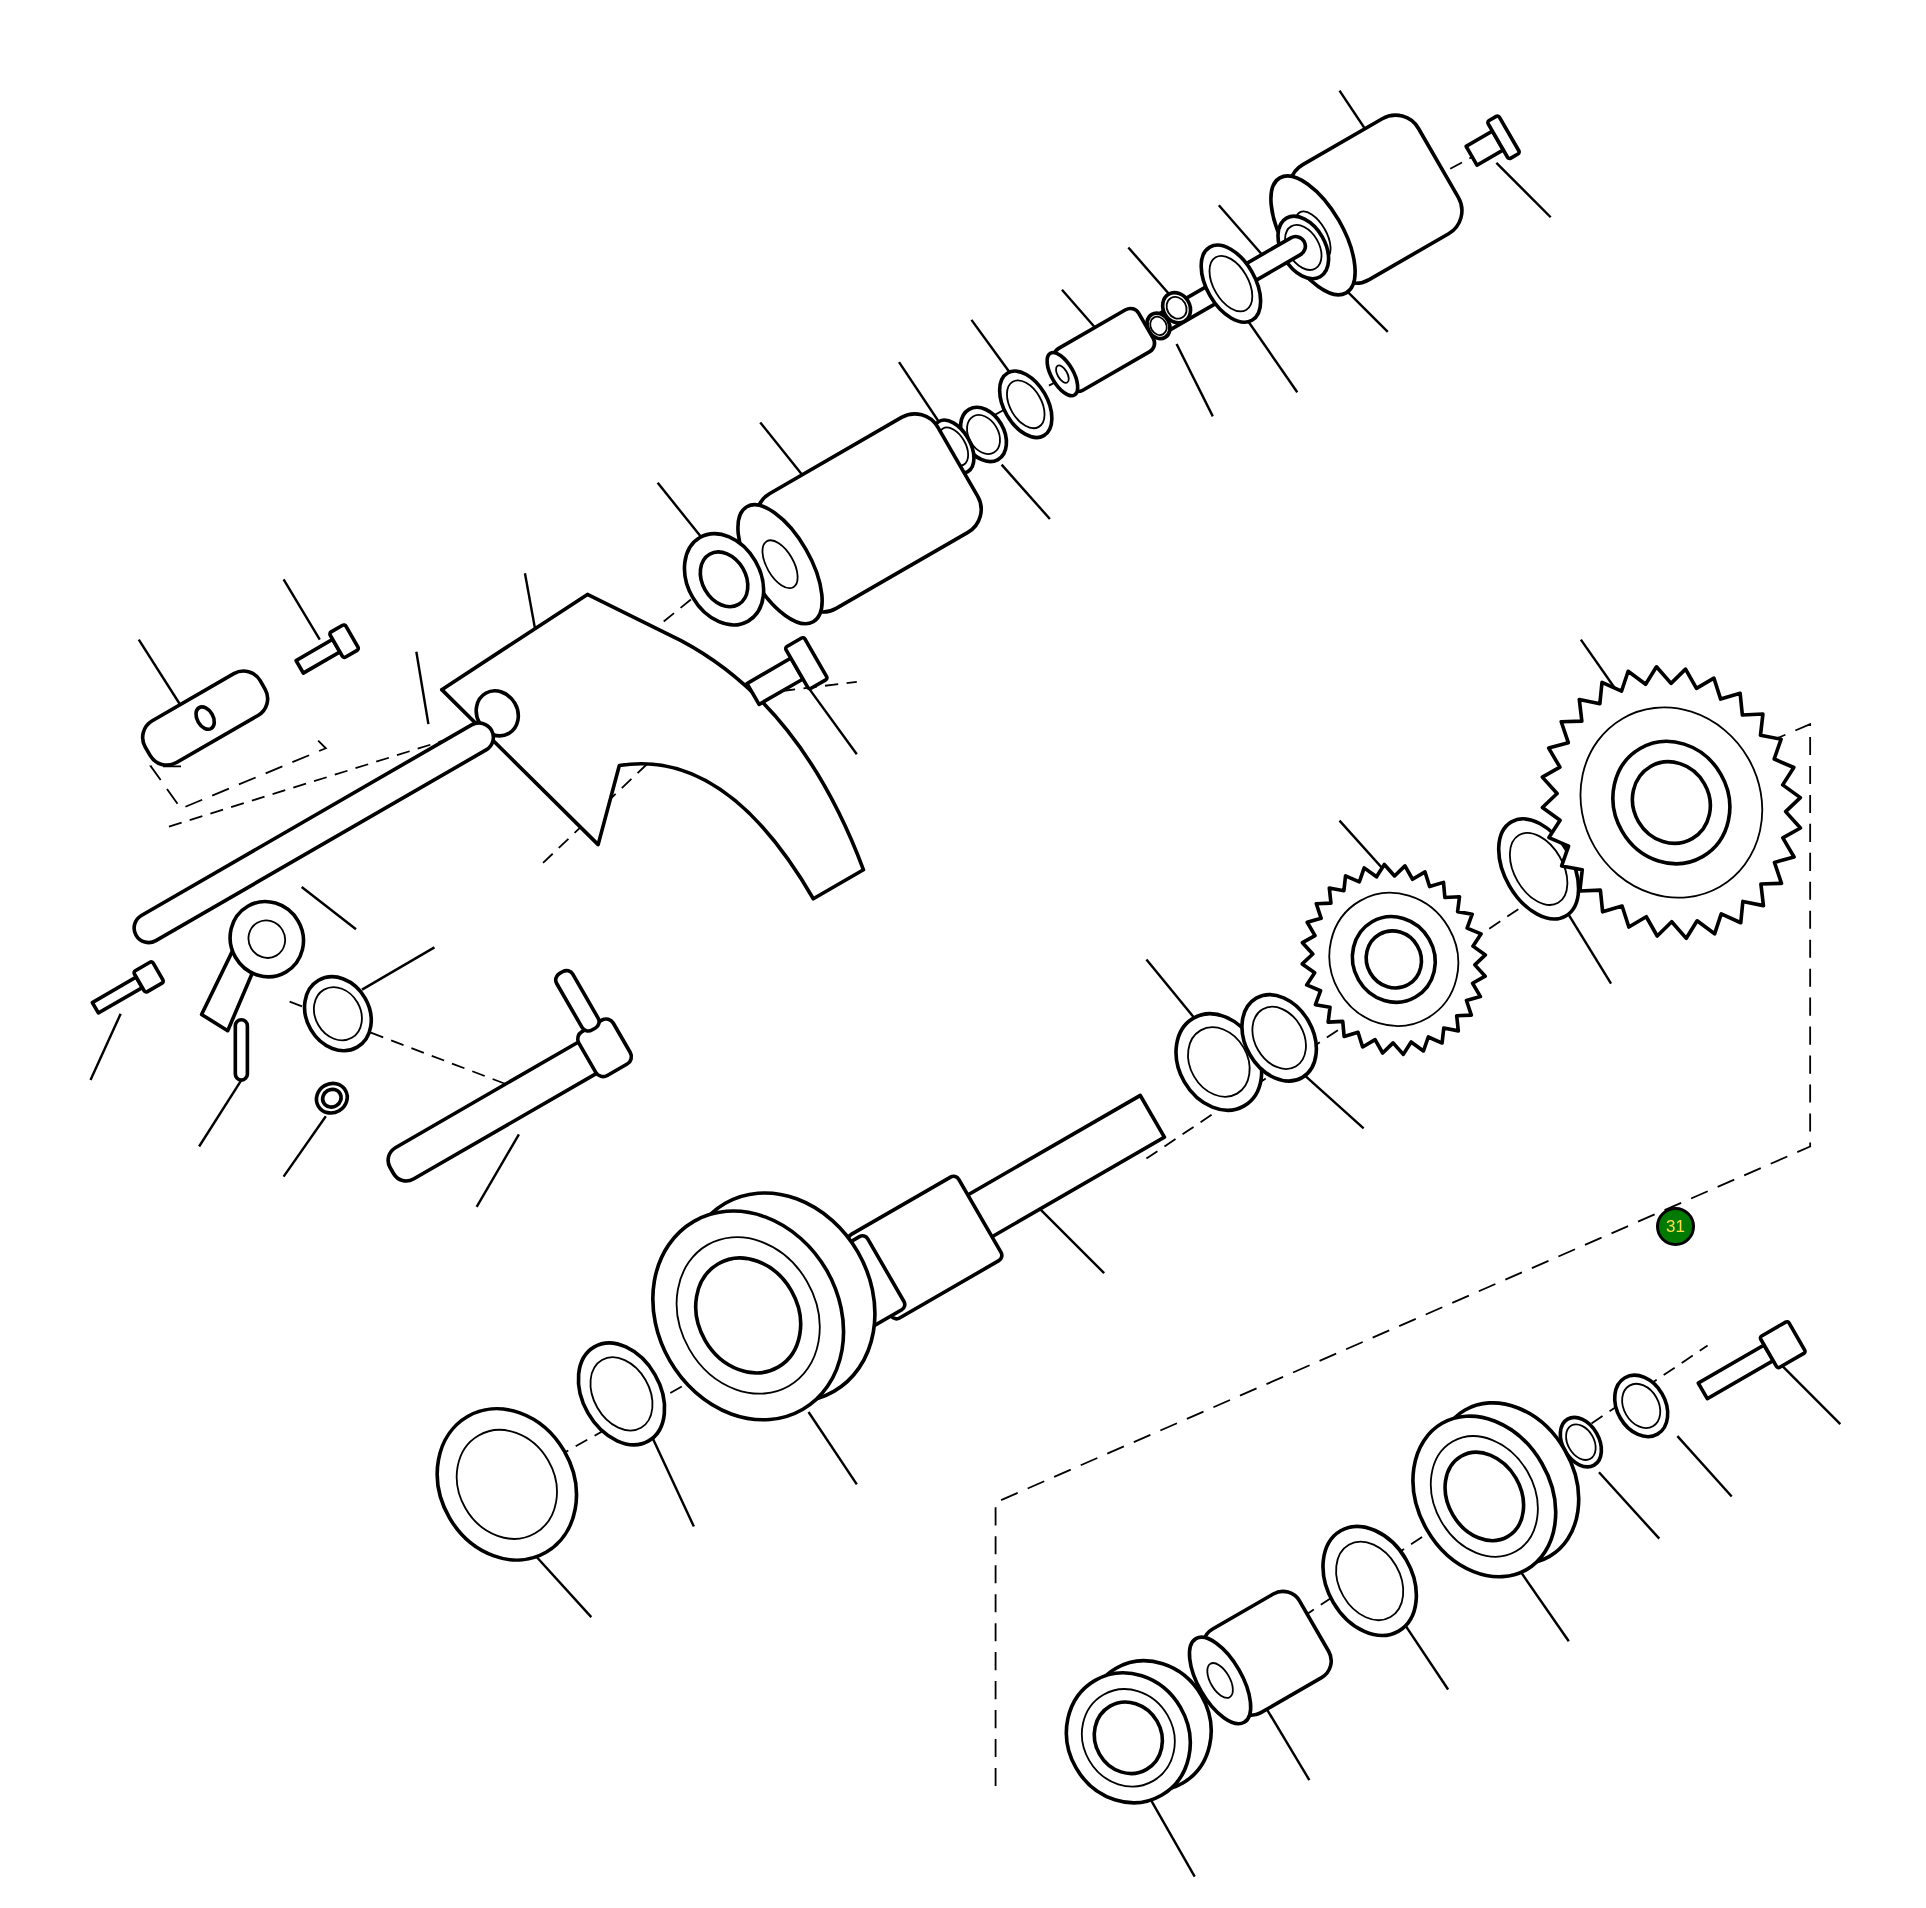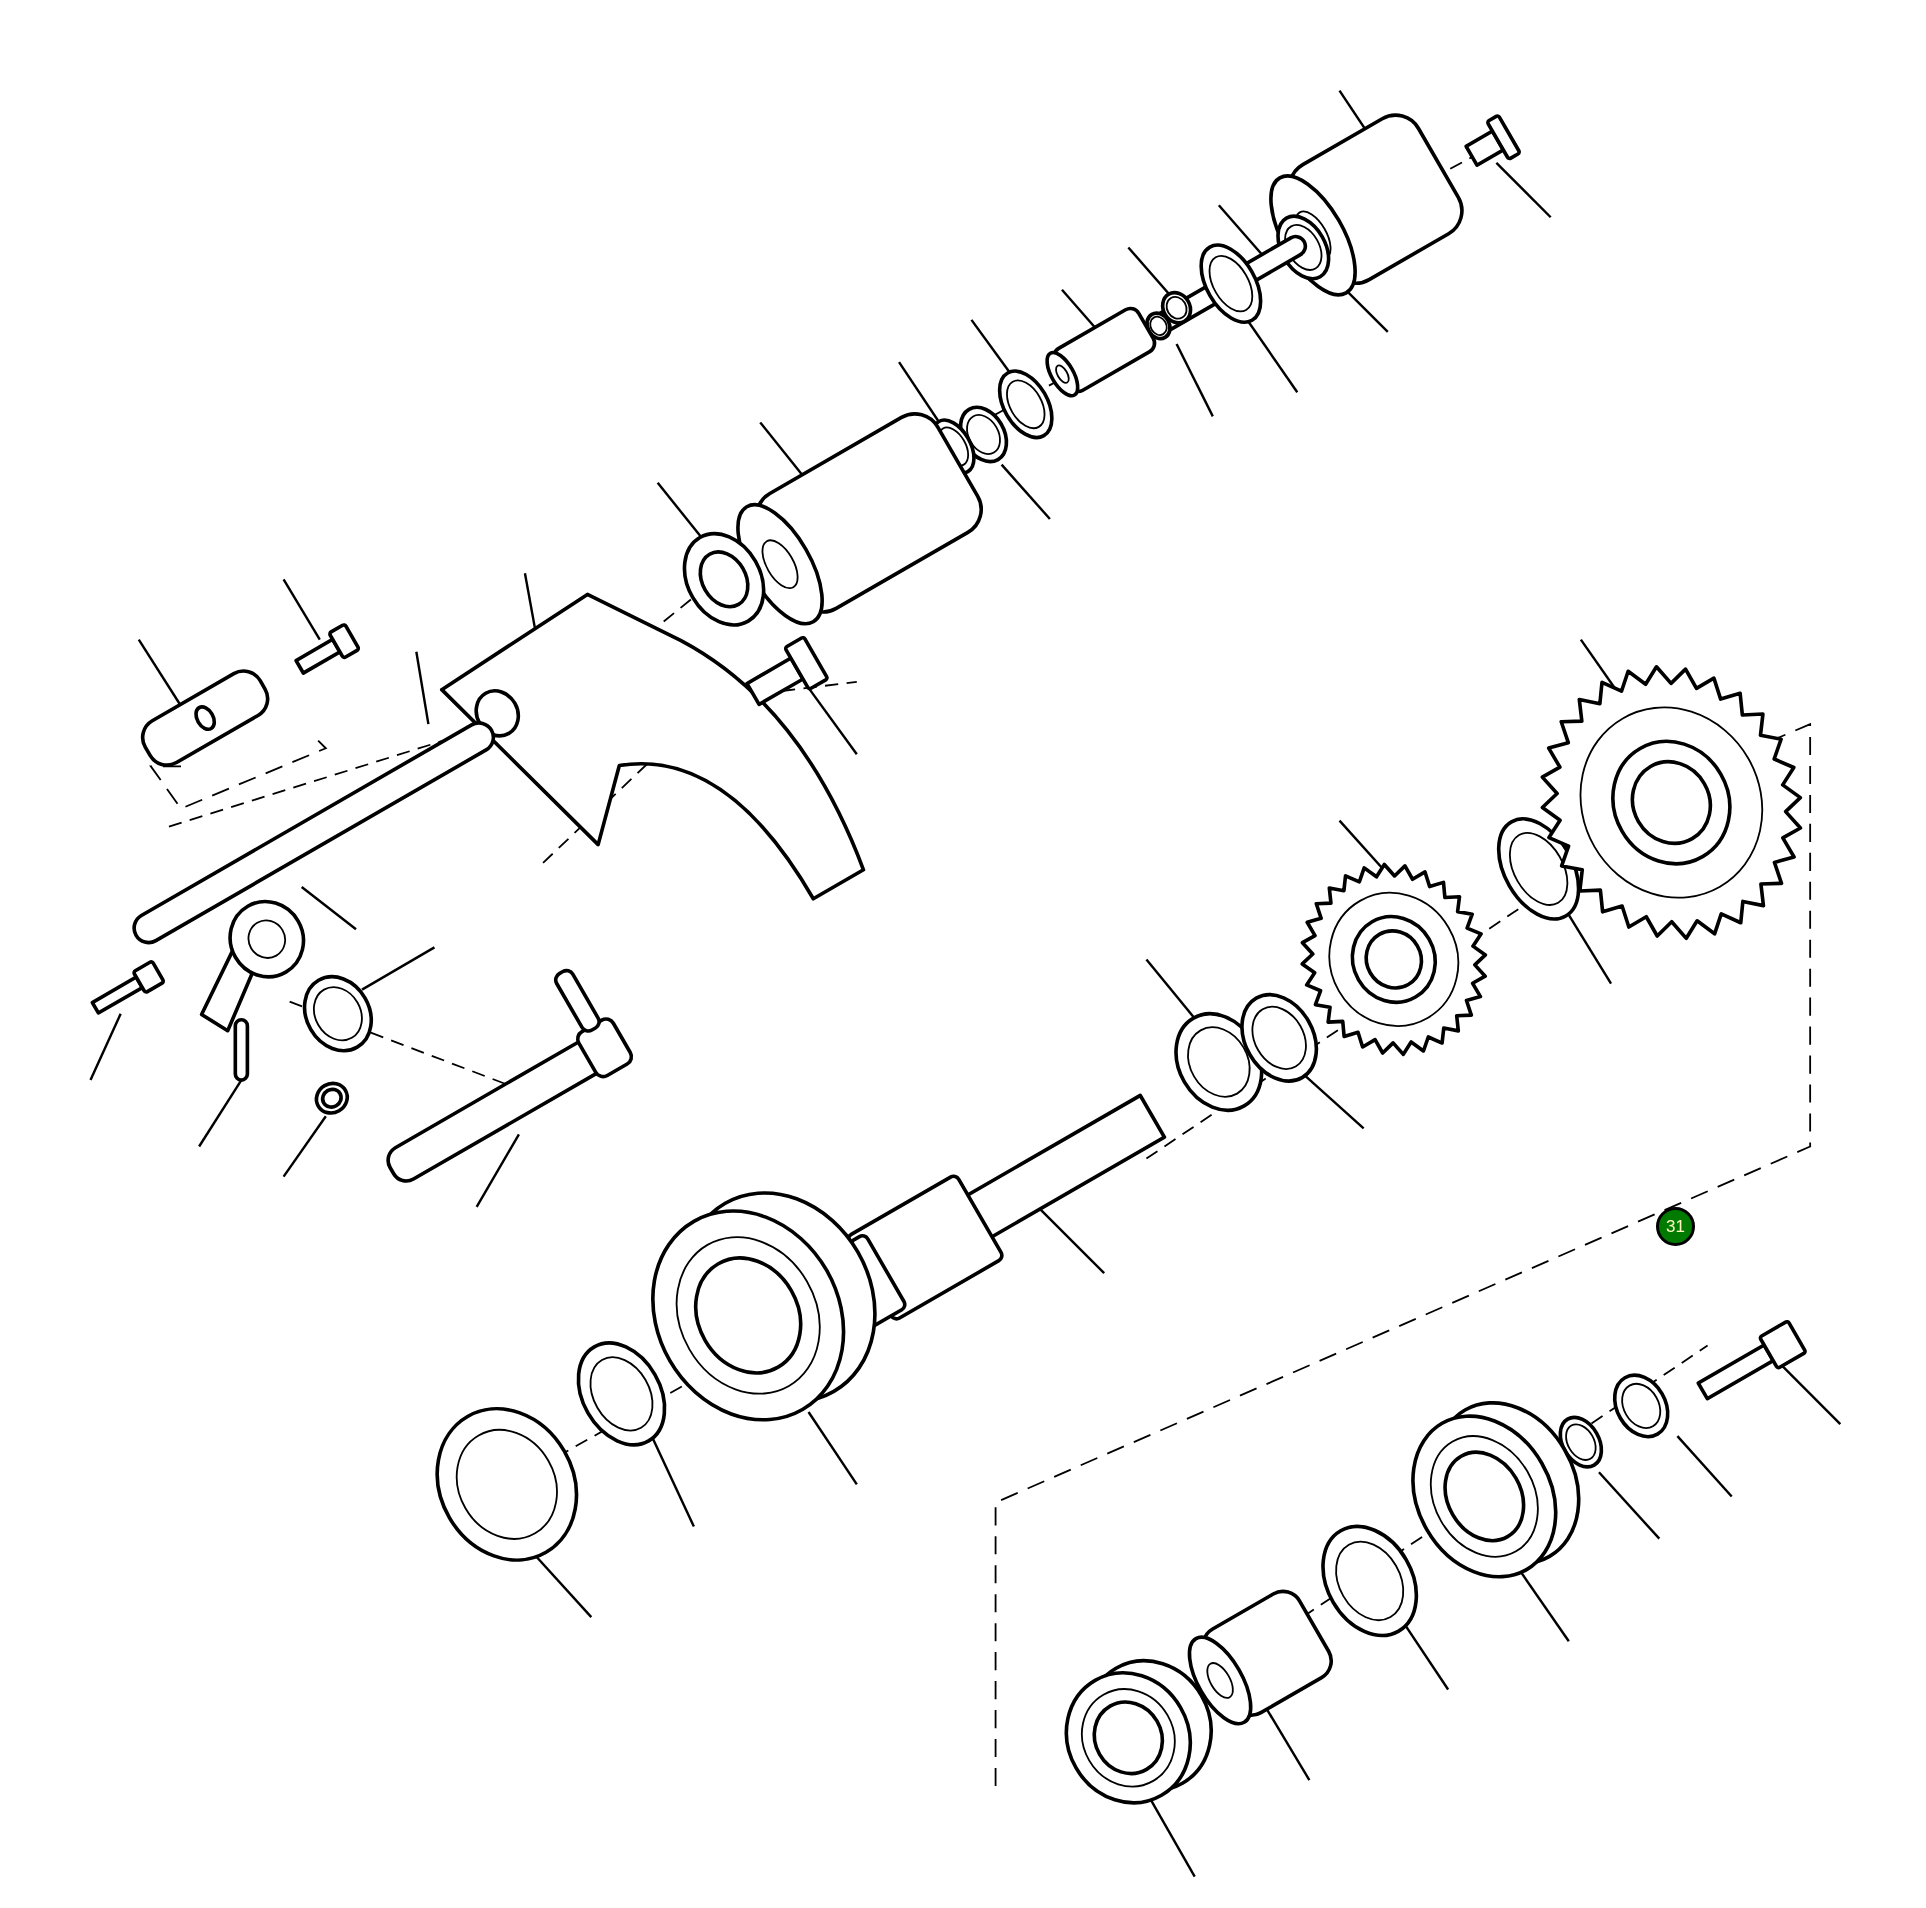--- a/index.html
+++ b/index.html
@@ -250,17 +250,17 @@
       <g transform="rotate(-30 1870 2880)">
         <ellipse cx="1910" cy="2880" rx="100" ry="110" class="part"></ellipse>
         <ellipse cx="1870" cy="2880" rx="100" ry="110" class="part"></ellipse>
         <ellipse cx="1870" cy="2880" rx="75" ry="82.5" class="thin"></ellipse>
         <ellipse cx="1870" cy="2880" rx="55.00000000000001" ry="60.50000000000001" class="part"></ellipse>
       </g>
     </g>
 </svg>
 
 <div id="hotspot-layer">
-    <div class="hotspot" style="left: 1656px; top: 1207px; background: rgb(0, 122, 0); color: #fef9c3;">
+    <div class="hotspot" style="left: 1656px; top: 1207px; background: rgb(0, 122, 0); color: #fde047;">
       <span>31</span>
     </div>
   </div>
 
 
 </body></html>

